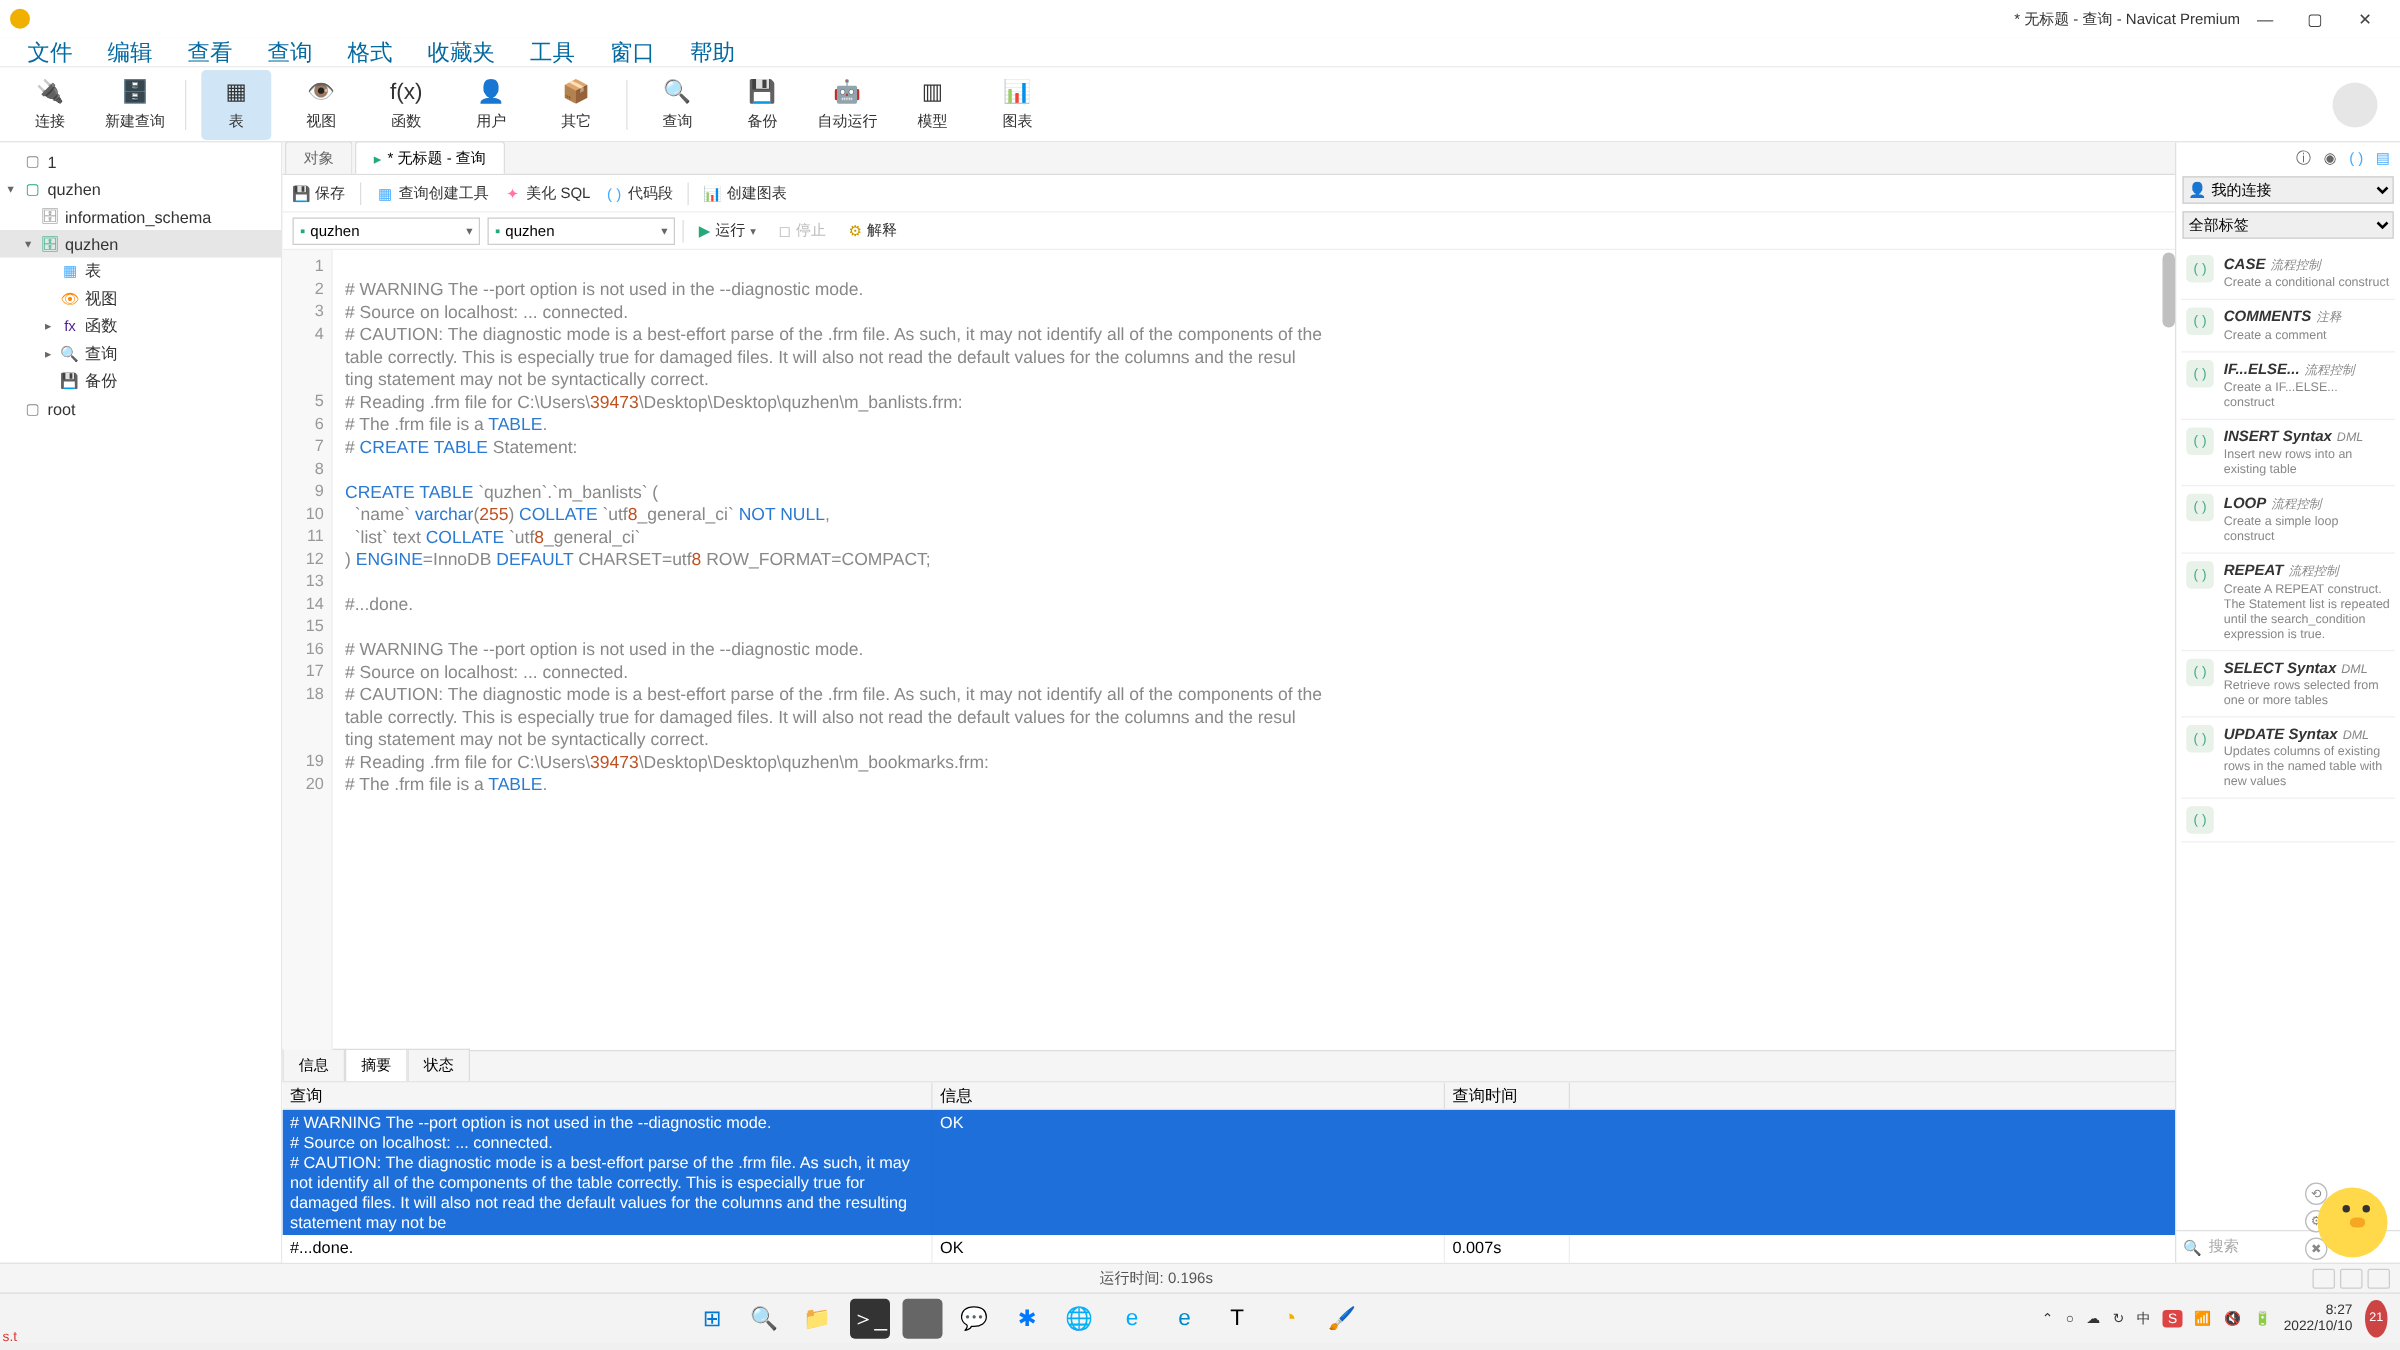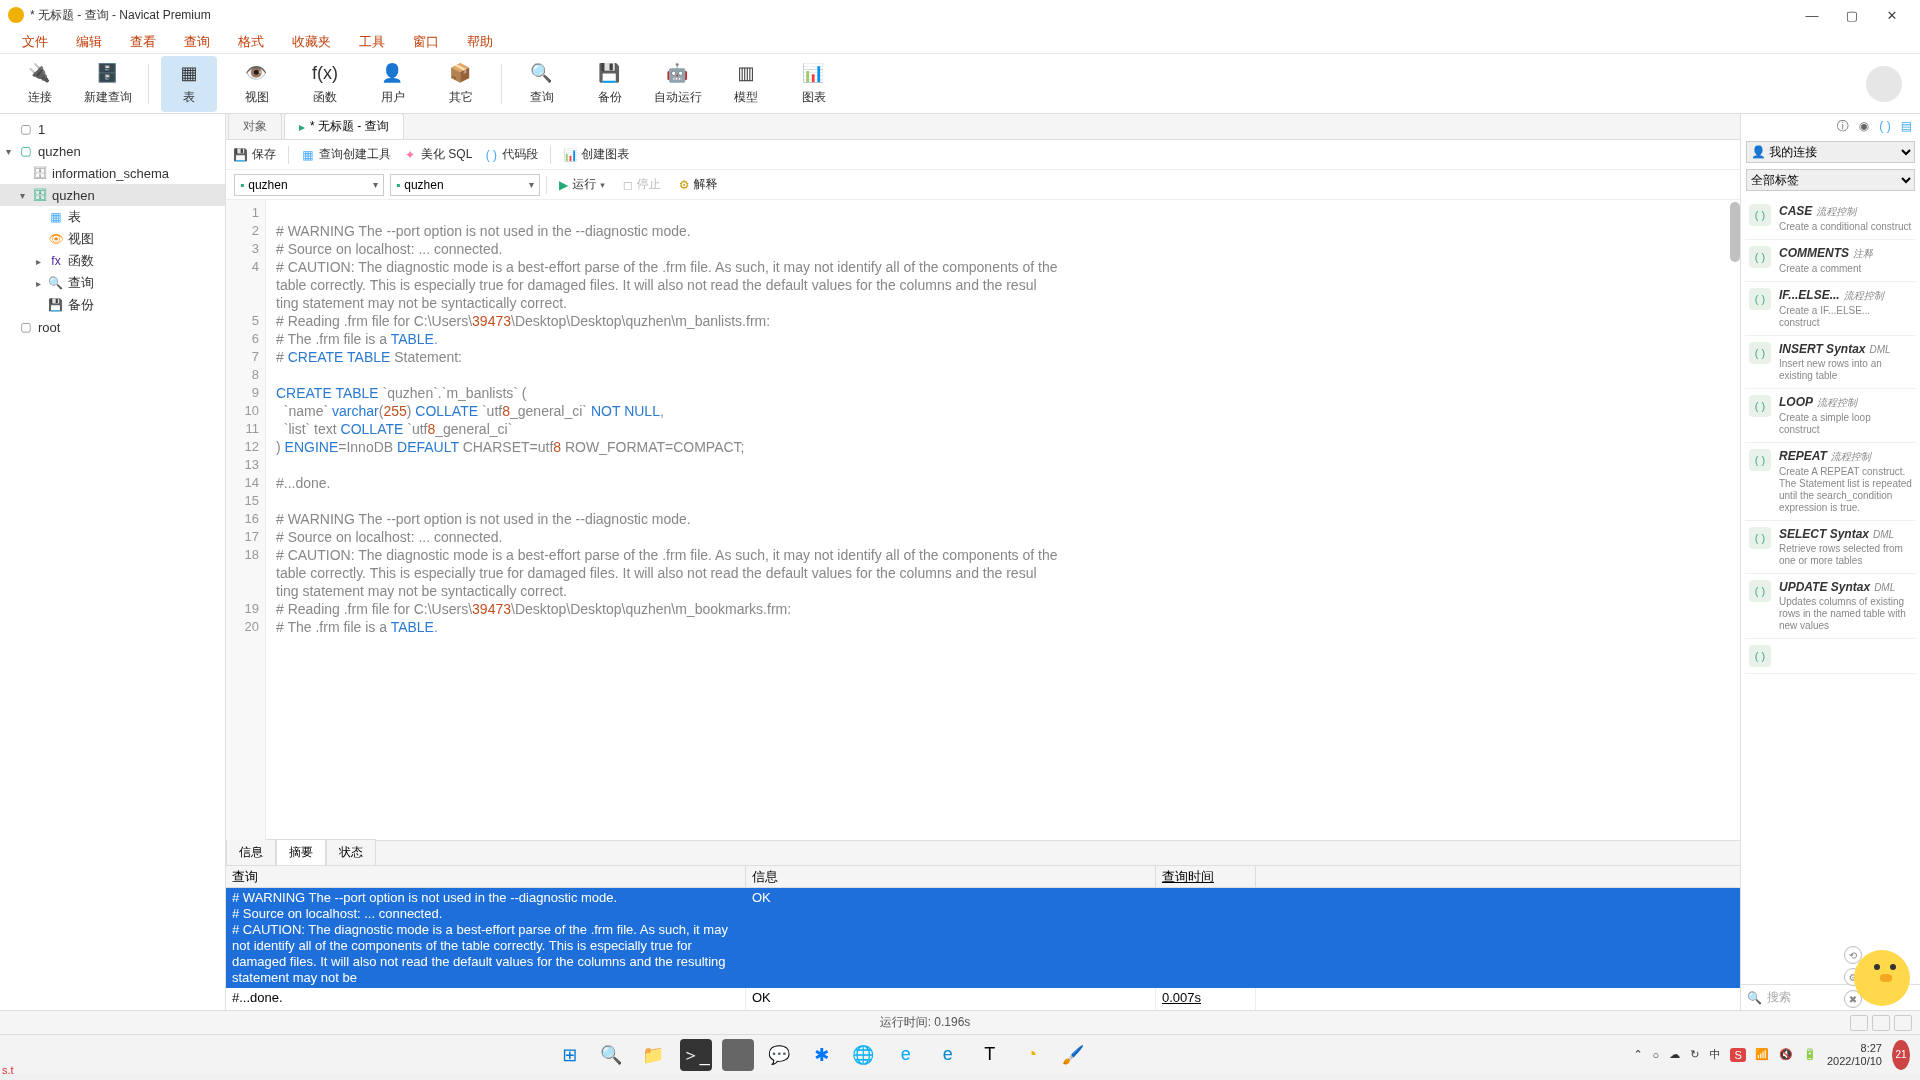--- a/index.html
+++ b/index.html
@@ -1,25 +1,25 @@
 <!DOCTYPE html>
 <html><head>
 <meta charset="utf-8">
 <style>
 * { box-sizing: border-box; margin: 0; padding: 0; font-family: "Microsoft YaHei", Arial, sans-serif; }
 html, body { width: 1920px; height: 1080px; overflow: hidden; background: #f0f0f0; }
 
 
 .titlebar { height: 30px; background: #fff; display: flex; align-items: center; padding: 0 8px; font-size: 12px; color: #333; }
 .titlebar .icon { width: 16px; height: 16px; background: #f0b000; border-radius: 50%; margin-right: 6px; }
-.titlebar .title { flex: 1; }
+.titlebar .title { flex: 1; text-align: right; }
 .titlebar .winbtn { width: 40px; height: 28px; display: flex; align-items: center; justify-content: center; color: #444; cursor: pointer; font-size: 13px; }
 
 
-.menubar { height: 24px; background: #fff; display: flex; align-items: center; padding: 0 8px; font-size: 13px; color: #c2410c; border-bottom: 1px solid #e8e8e8; }
+.menubar { height: 24px; background: #fff; display: flex; align-items: center; padding: 0 8px; font-size: 18px; color: #0369a1; border-bottom: 1px solid #e8e8e8; }
 .menubar span { padding: 0 14px; cursor: pointer; }
 
 
 .toolbar { height: 60px; background: #fff; display: flex; align-items: center; padding: 0 6px; border-bottom: 1px solid #ddd; }
 .toolbtn { width: 56px; height: 56px; display: flex; flex-direction: column; align-items: center; justify-content: center; font-size: 12px; color: #333; cursor: pointer; margin: 0 6px; border-radius: 4px; }
 .toolbtn.active { background: #d0e6f6; }
 .toolbtn .ticon { width: 24px; height: 24px; margin-bottom: 4px; display:flex; align-items:center; justify-content:center; font-size:18px; }
 .toolbar .sep { width: 1px; height: 40px; background: #e0e0e0; margin: 0 6px; }
 .toolbar .spacer { flex: 1; }
 .toolbar .avatar { width: 36px; height: 36px; border-radius: 50%; background: #e6e6e6; margin-right: 12px; }
@@ -58,21 +58,21 @@
 .editor .scroll { position:absolute; right:0; top:2px; width:10px; height:60px; background:#c0c0c0; border-radius:5px; }
 
 
 .bottomtabs { height: 25px; background:#f5f5f5; display:flex; align-items:flex-end; font-size:12px; border-top:1px solid #ddd; }
 .bottomtabs .bt { padding:4px 12px; border:1px solid #ddd; border-bottom:none; background:#f5f5f5; cursor:pointer; }
 .bottomtabs .bt.sel { background:#fff; }
 
 .resulttable { height: 145px; border-top:1px solid #ddd; font-size:13px; overflow:hidden; background:#fff; }
 .resulttable .hdr { display:flex; height:22px; background:#f5f5f5; border-bottom:1px solid #ddd; }
 .resulttable .hdr > div { padding:2px 6px; border-right:1px solid #ddd; }
-.col-q { flex:0 0 520px; } .col-m { flex:0 0 410px; } .col-t { flex:0 0 100px;text-decoration:underline; }
+.col-q { flex:0 0 520px; } .col-m { flex:0 0 410px; } .col-t { flex:0 0 100px; }
 .resulttable .row { display:flex; }
 .resulttable .row > div { padding:2px 6px; border-right:1px solid #eee; overflow:hidden; }
 .resulttable .row.selected { background:#1e6fd9; color:#fff; }
 .resulttable .row.selected > div { border-right:1px solid #1e6fd9; }
 .multiline { line-height:16px; white-space:pre-wrap; }
 
 
 .rightpanel { width: 180px; background:#fff; border-left:1px solid #e0e0e0; font-size:12px; display:flex; flex-direction:column; }
 .rightpanel .iconrow { height:24px; display:flex; align-items:center; justify-content:flex-end; gap:10px; padding:0 8px; color:#666; }
 .rightpanel select { width: calc(100% - 10px); margin:3px 5px; height:22px; font-size:12px; border:1px solid #ccc; }

